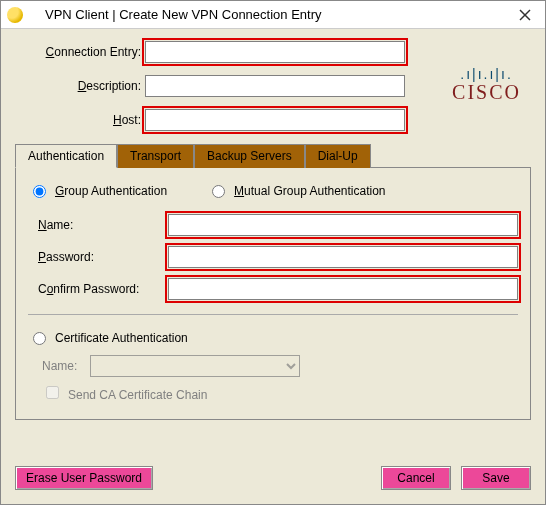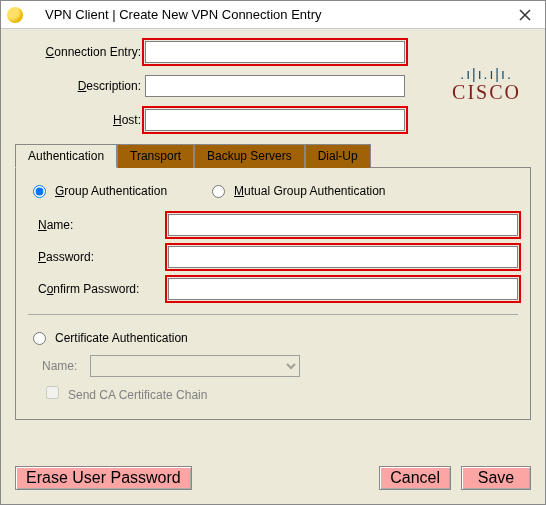--- a/index.html
+++ b/index.html
@@ -146,25 +146,25 @@
   display: flex;
   padding: 10px 14px 14px 14px;
   gap: 10px;
   align-items: center;
 }
 .footer .spacer { flex: 1; }
 .btn {
   min-width: 70px;
   height: 24px;
   border: 1px solid #888;
-  background: #fca5a5;
+  background: #ec4899;
   box-shadow: inset 1px 1px #fff, inset -1px -1px #aaa;
   cursor: pointer;
   font-family: inherit;
-  font-size: 16px;
+  font-size: 12px;
   padding: 0 10px;
 }
 u { text-decoration: underline; }
 svg.x { width: 12px; height: 12px; }
 </style>
 </head>
 <body>
 
 <div class="window">
   <div class="titlebar">

